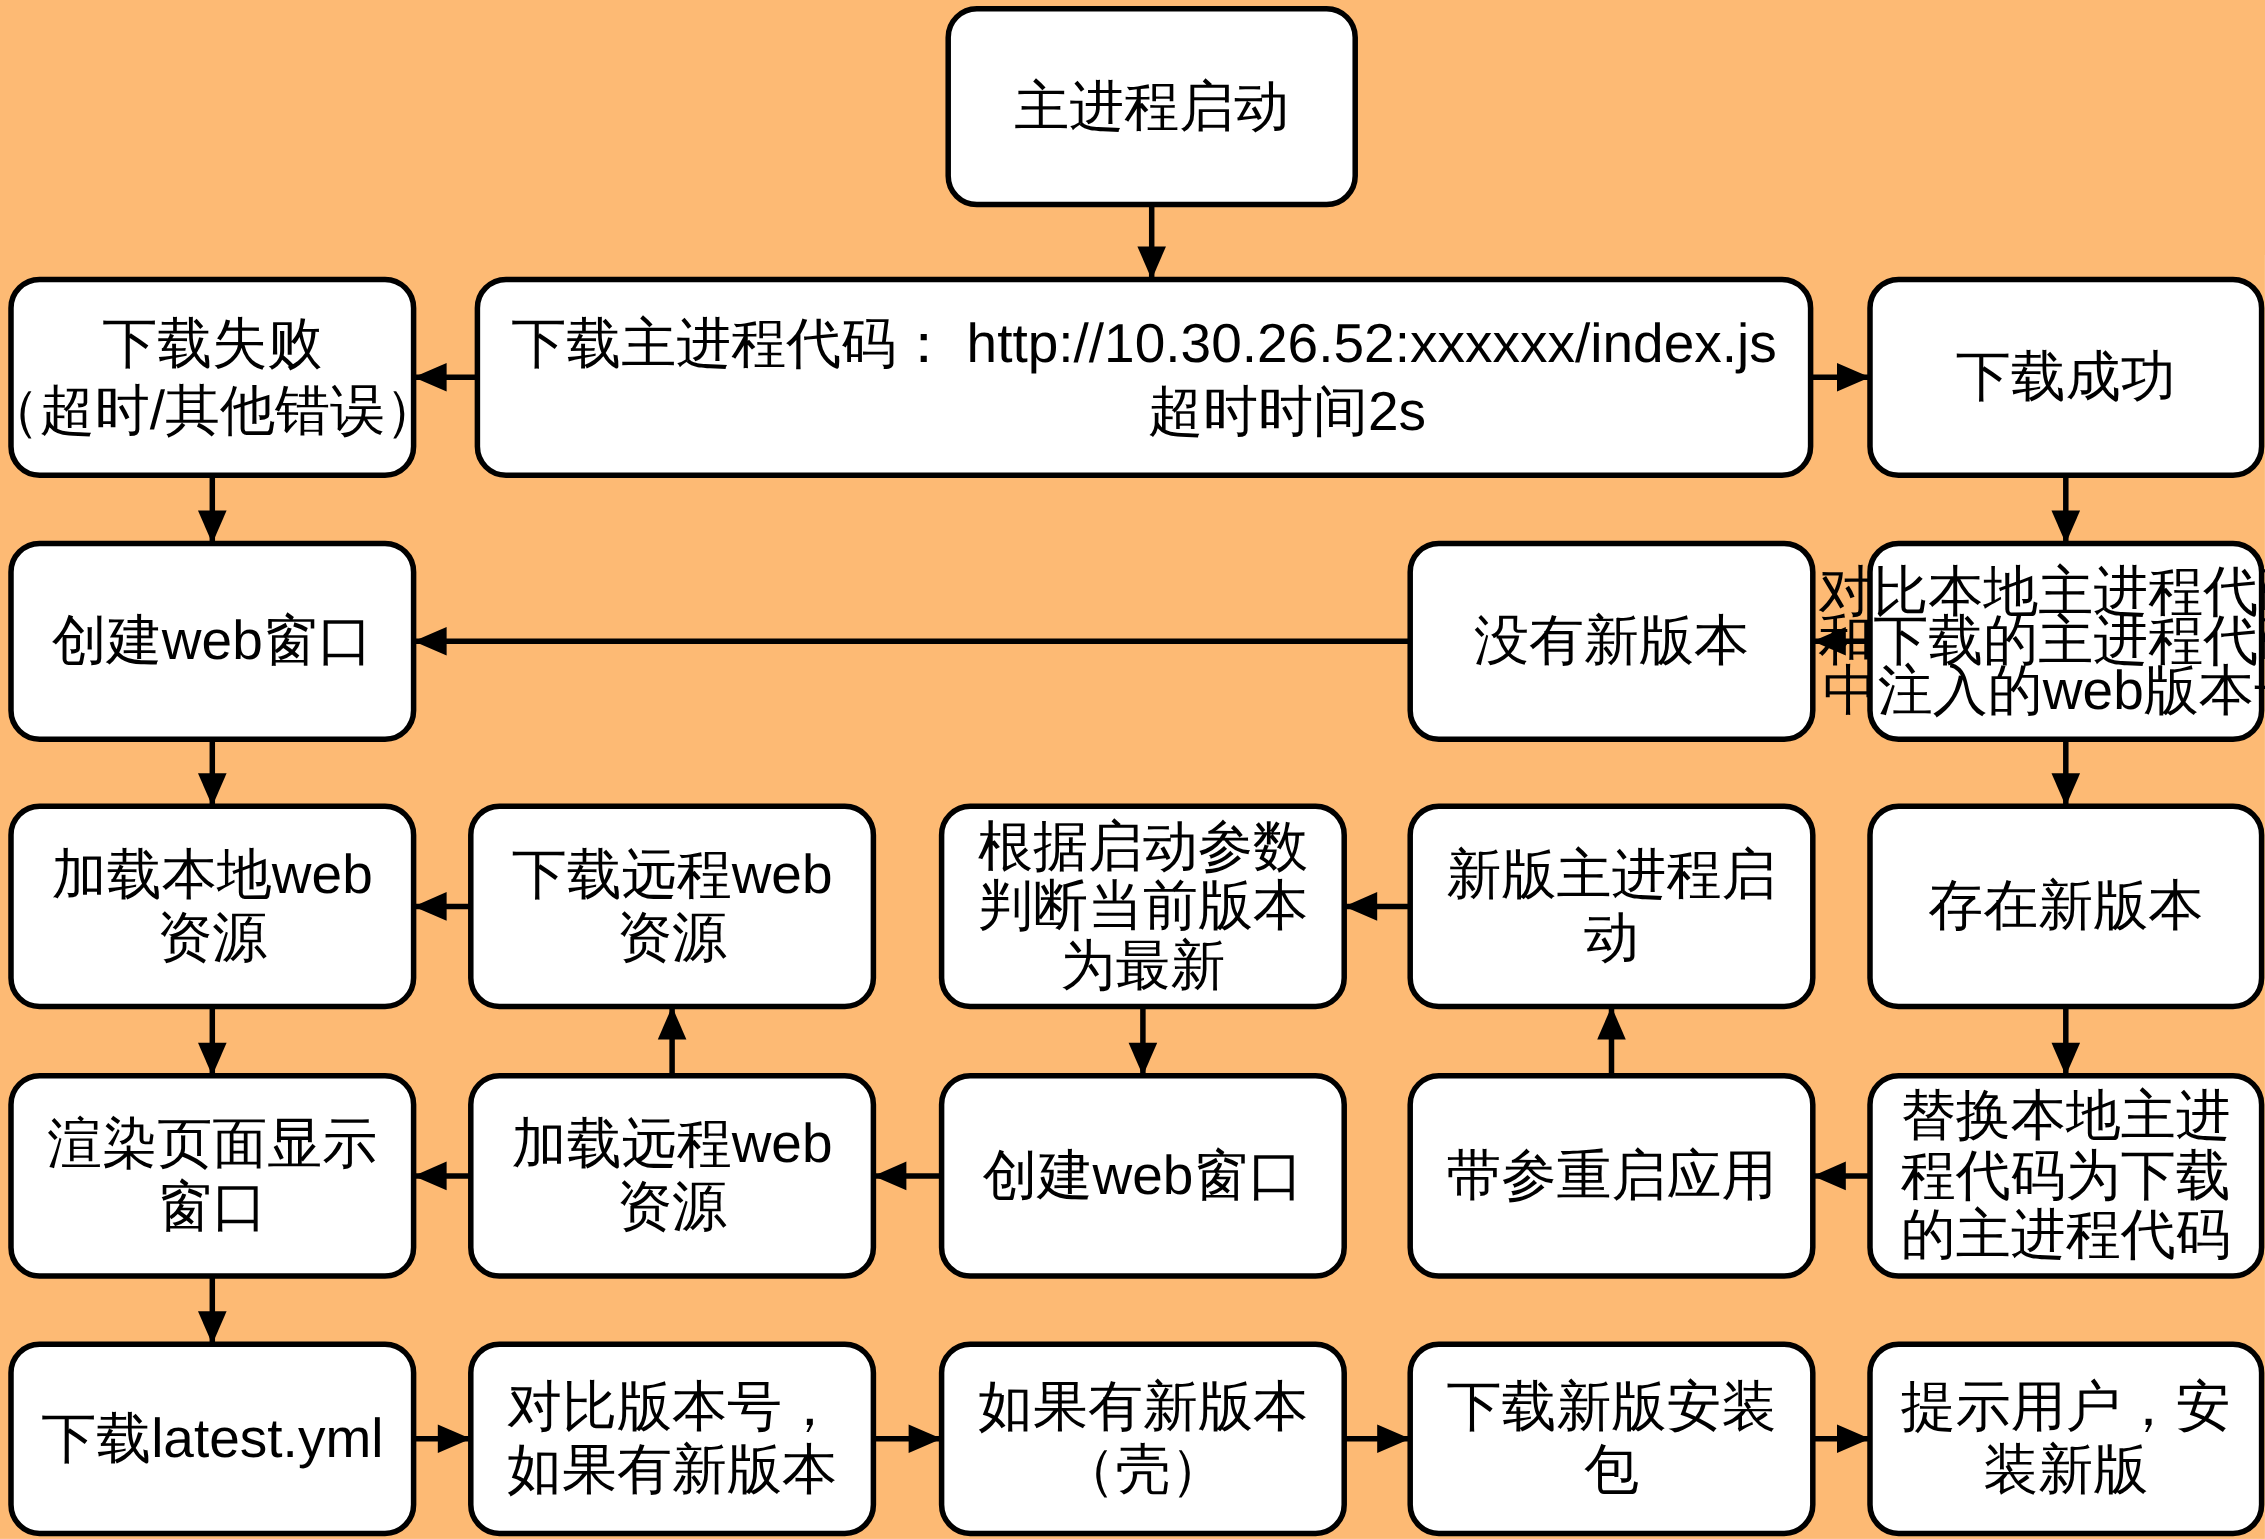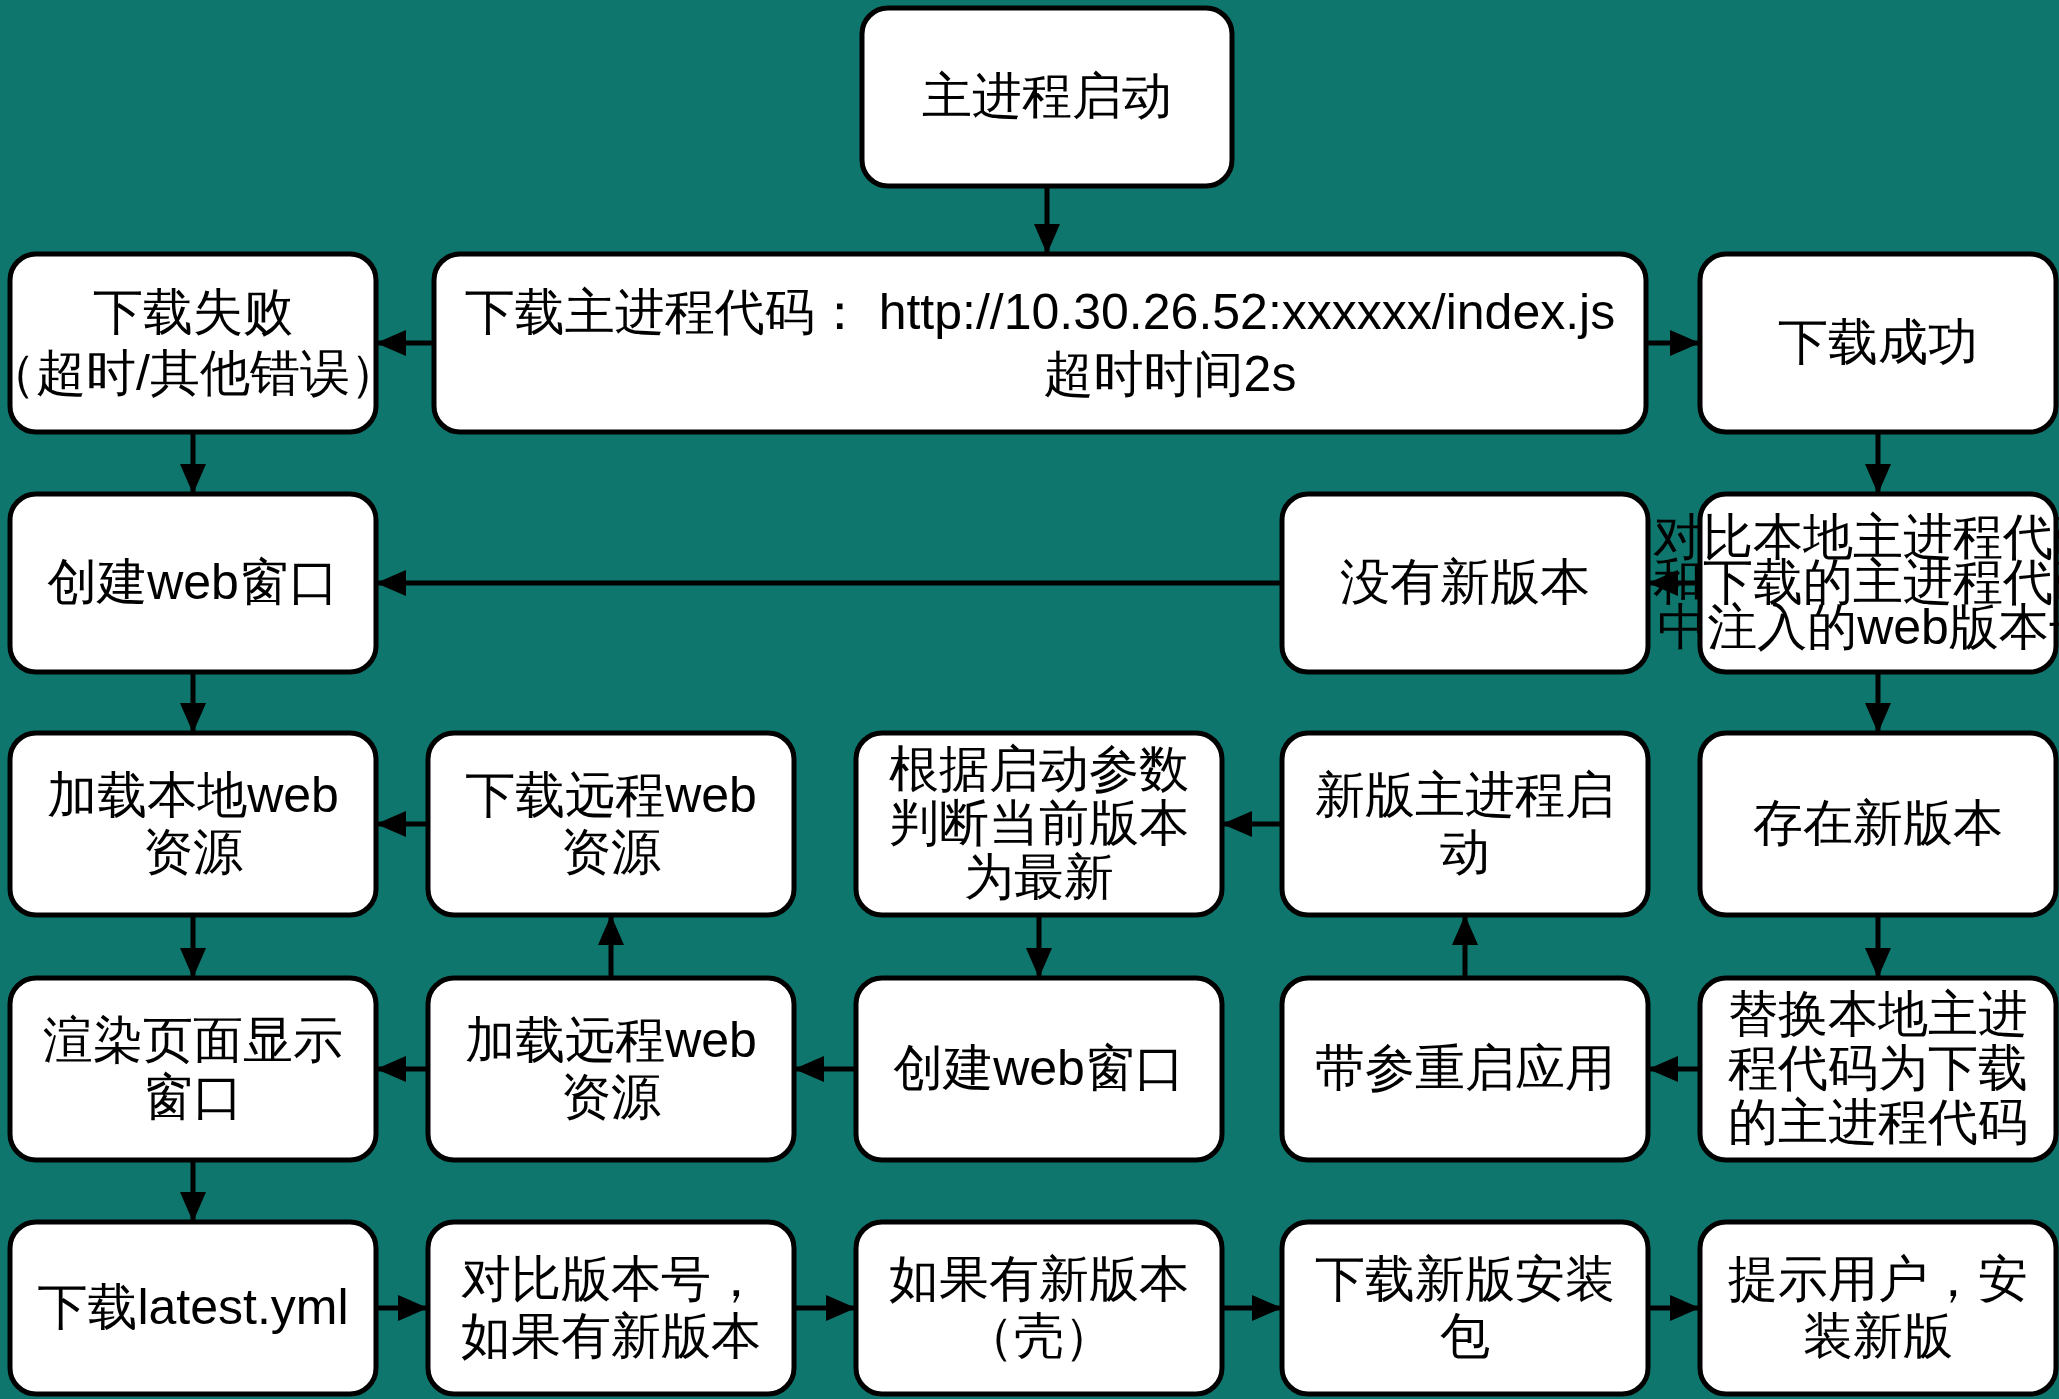--- a/index.html
+++ b/index.html
@@ -7,21 +7,21 @@
     padding: 0;
     background: #ffffff;
   }
   body {
     font-family: "Liberation Sans", "DejaVu Sans", sans-serif;
   }
   #stage {
     position: relative;
     width: 2059px;
     height: 1399px;
-    background: #0f766e;
+    background: #fdba74;
     overflow: hidden;
   }
   #flow-svg {
     position: absolute;
     left: 0;
     top: 0;
     width: 2059px;
     height: 1399px;
   }
   .node-rect {

